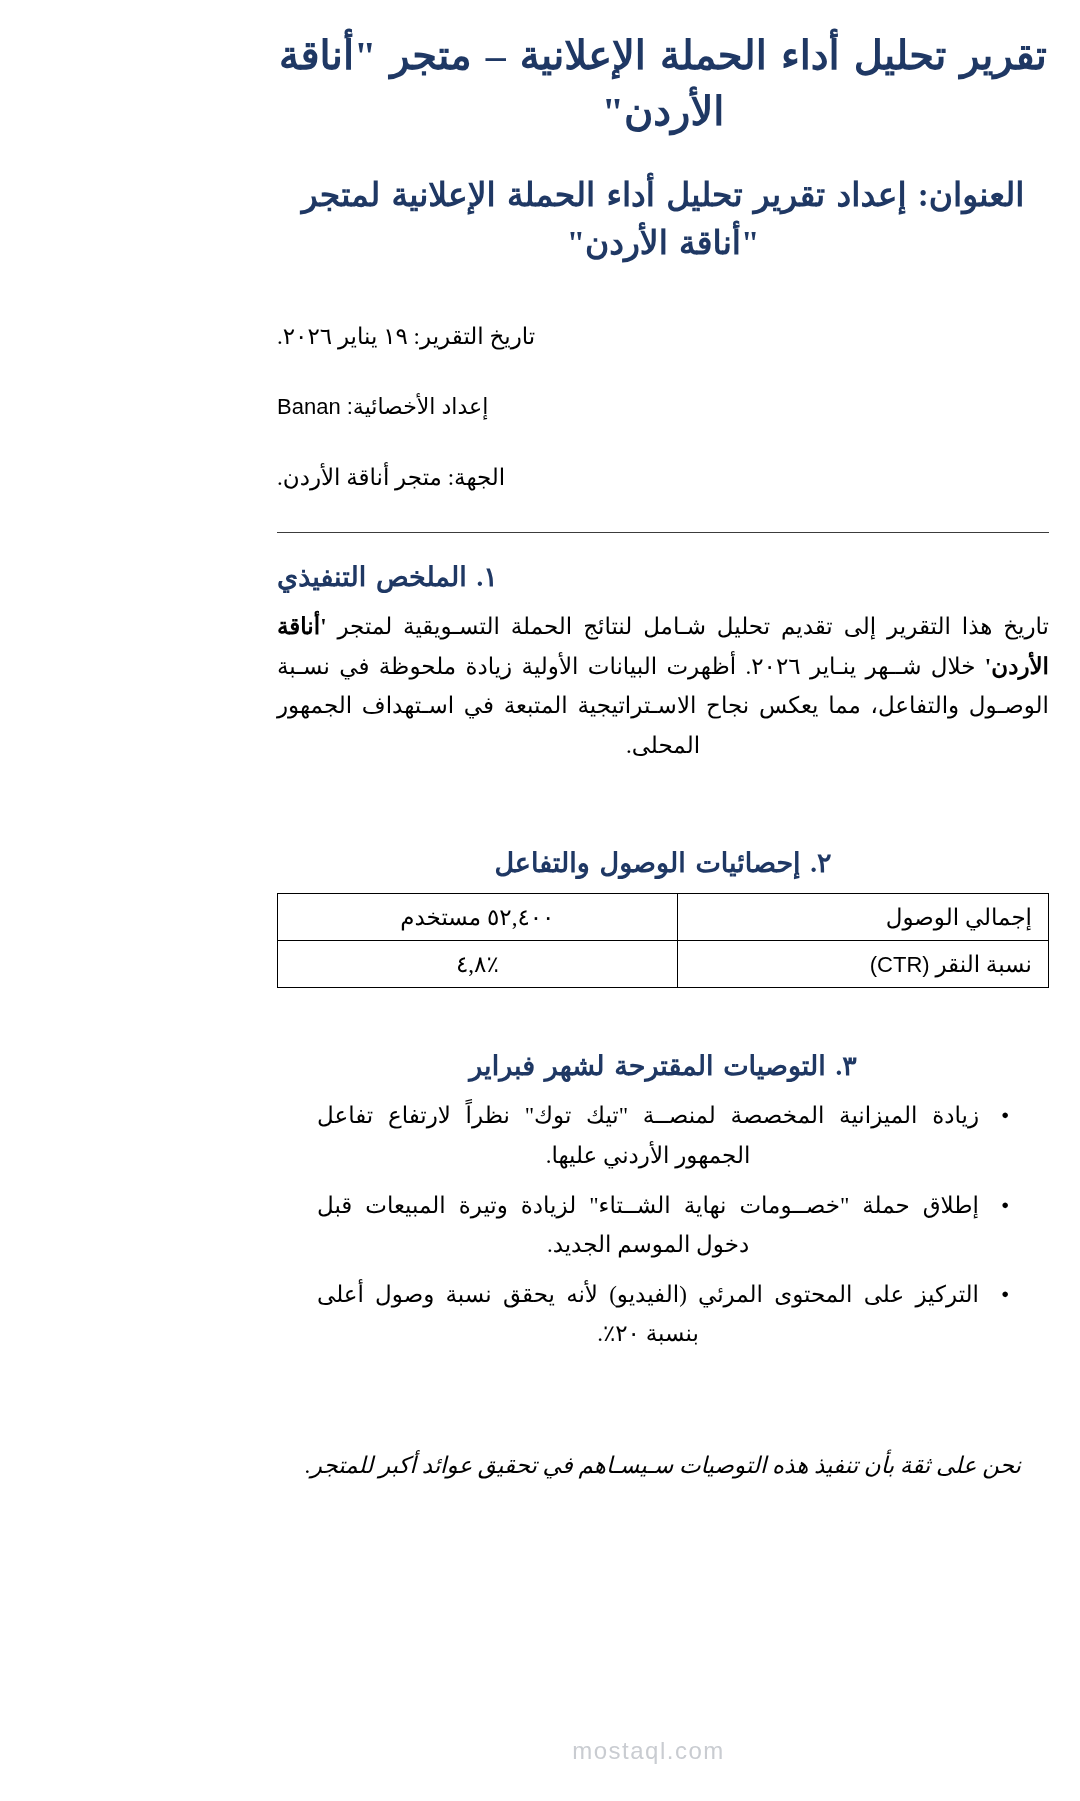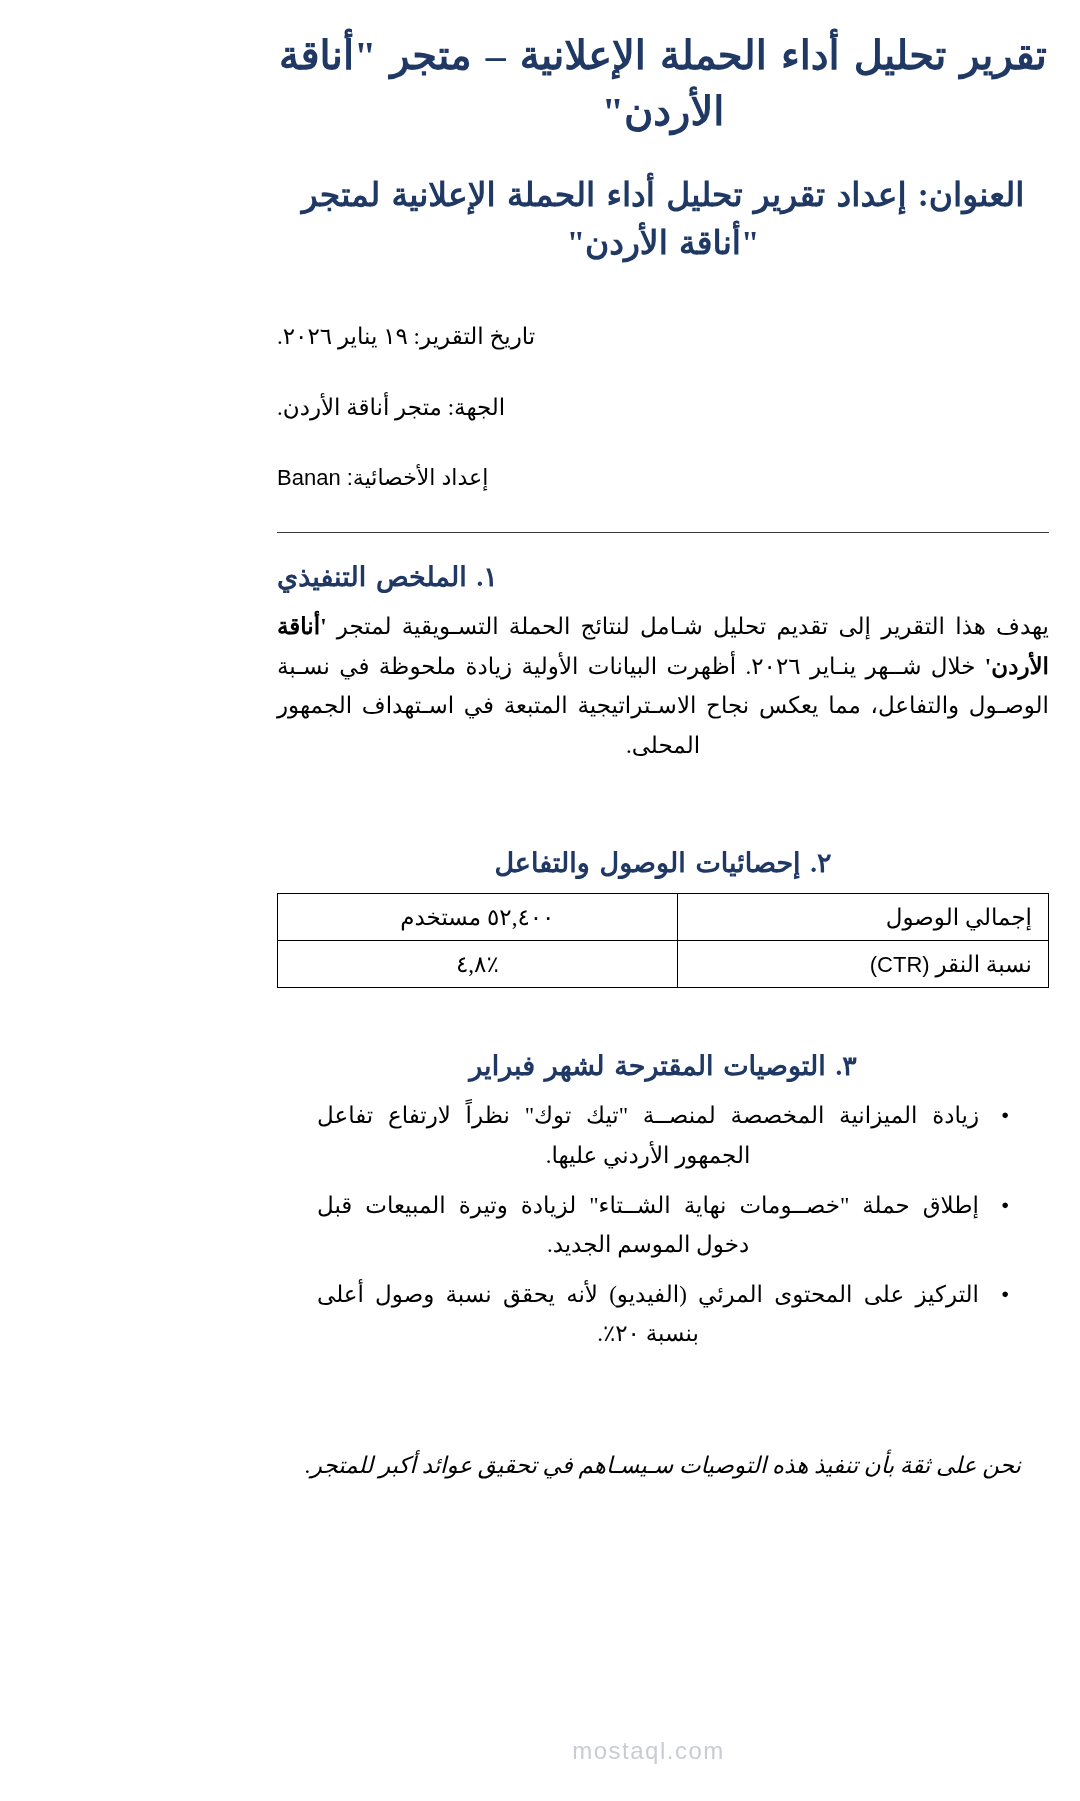--- a/index.html
+++ b/index.html
@@ -200,33 +200,33 @@
 <body>
 
 <div class="page">
 
   <h1 class="doc-title">تقرير تحليل أداء الحملة الإعلانية – متجر "أناقة الأردن"</h1>
 
   <h2 class="doc-subtitle">العنوان: إعداد تقرير تحليل أداء الحملة الإعلانية لمتجر "أناقة الأردن"</h2>
 
   <div class="meta-block">
     <p class="meta-line">تاريخ التقرير: ١٩ يناير ٢٠٢٦.</p>
-    <p class="meta-line">الجهة: متجر أناقة الأردن.</p>
     <p class="meta-line sans">
       <span>إعداد الأخصائية:</span>
       <span class="lat">Banan</span>
     </p>
+    <p class="meta-line">الجهة: متجر أناقة الأردن.</p>
   </div>
 
   <hr class="rule">
 
   <h3 class="section-head">١. الملخص التنفيذي</h3>
 
   <p class="body-par">
-    <span>يهدف هذا التقرير إلى تقديم تحليل شـامل لنتائج الحملة التسـويقية لمتجر </span><b>'أناقة الأردن'</b><span> خلال شــهر ينـاير ٢٠٢٦. أظهرت البيانات الأولية زيادة ملحوظة في نسـبة الوصـول والتفاعل، مما يعكس نجاح الاسـتراتيجية المتبعة في اسـتهداف الجمهور المحلى.</span>
+    <span>تاريخ هذا التقرير إلى تقديم تحليل شـامل لنتائج الحملة التسـويقية لمتجر </span><b>'أناقة الأردن'</b><span> خلال شــهر ينـاير ٢٠٢٦. أظهرت البيانات الأولية زيادة ملحوظة في نسـبة الوصـول والتفاعل، مما يعكس نجاح الاسـتراتيجية المتبعة في اسـتهداف الجمهور المحلى.</span>
   </p>
 
   <div class="spacer-md"></div>
 
   <h3 class="section-head center-ish">٢. إحصائيات الوصول والتفاعل</h3>
 
   <table class="stats">
     <tbody>
       <tr>
         <td class="cell-label">إجمالي الوصول</td>

